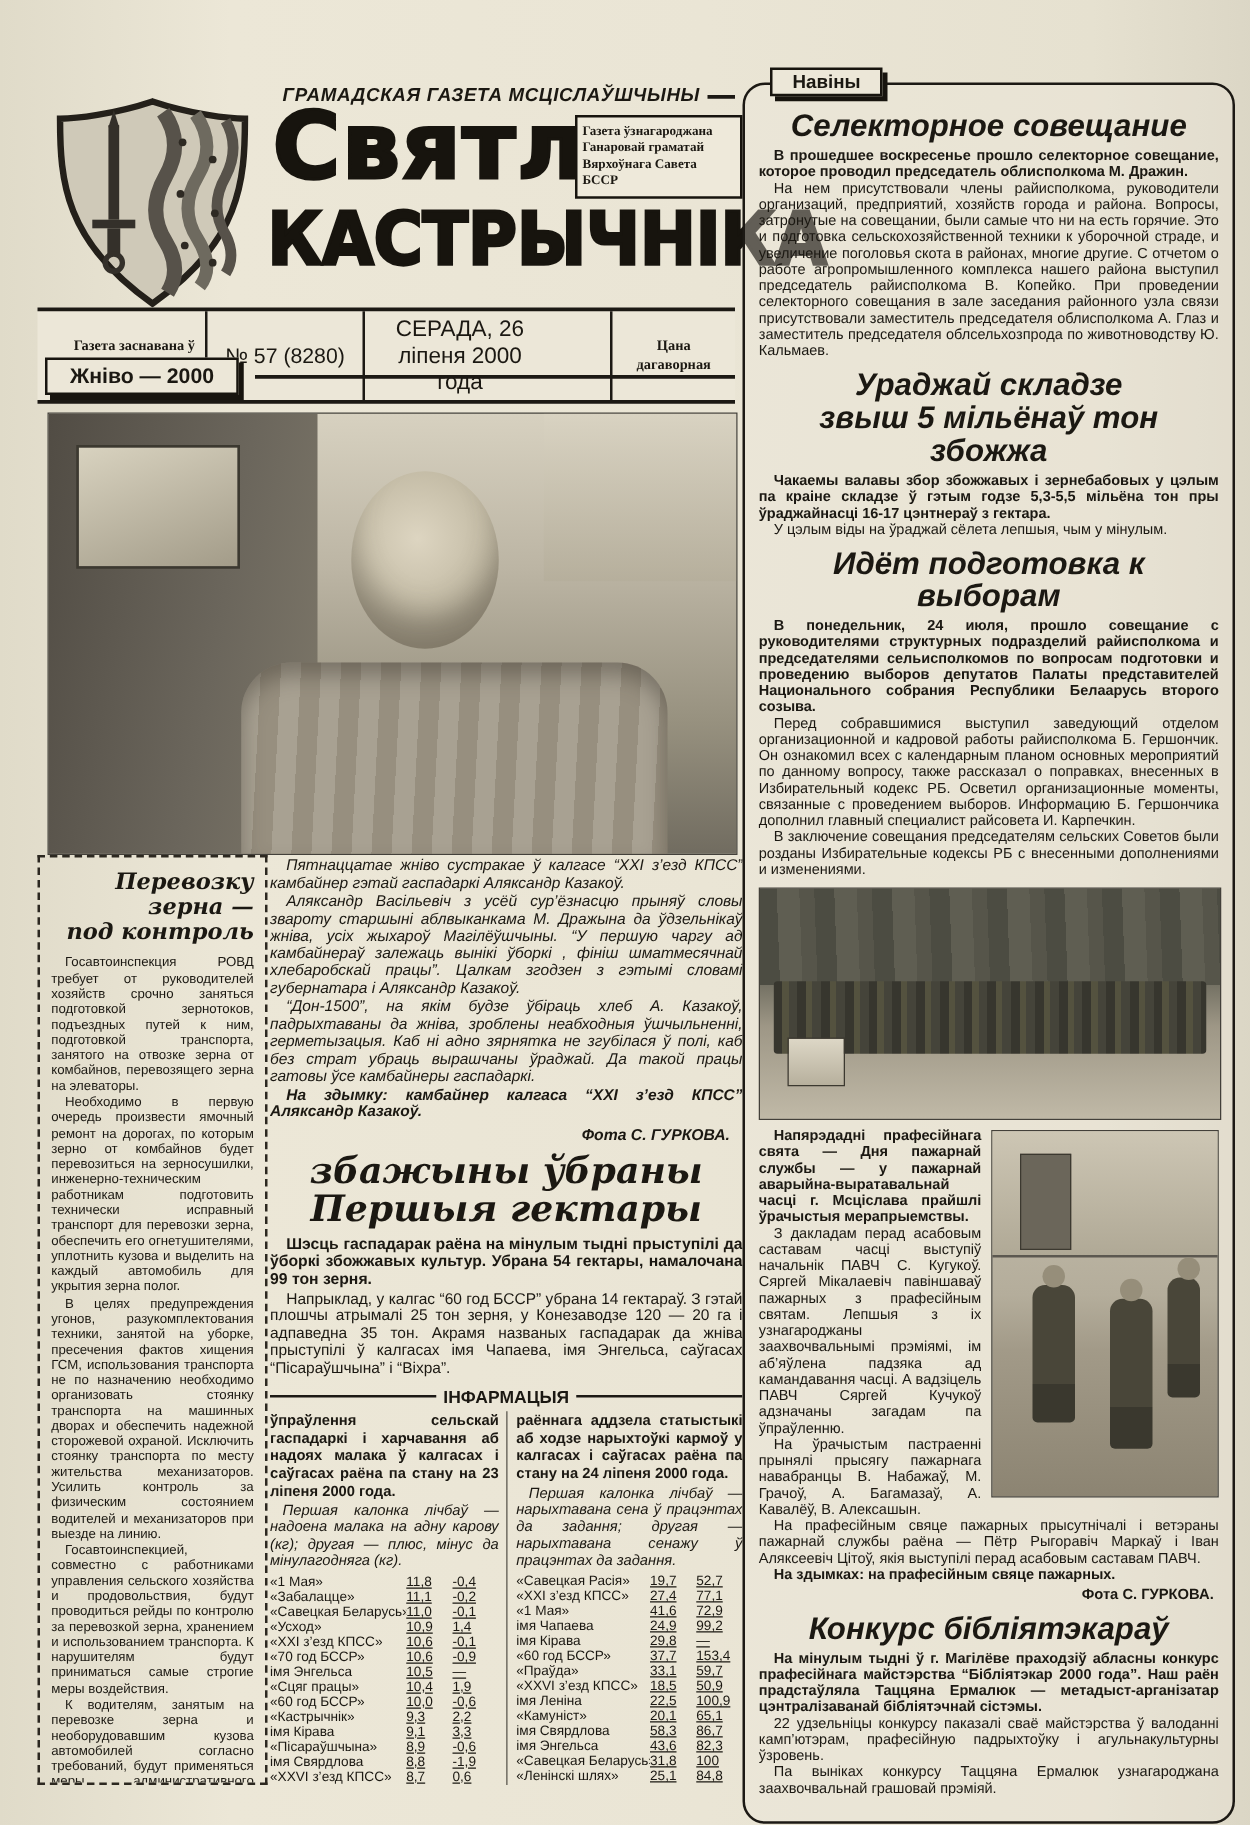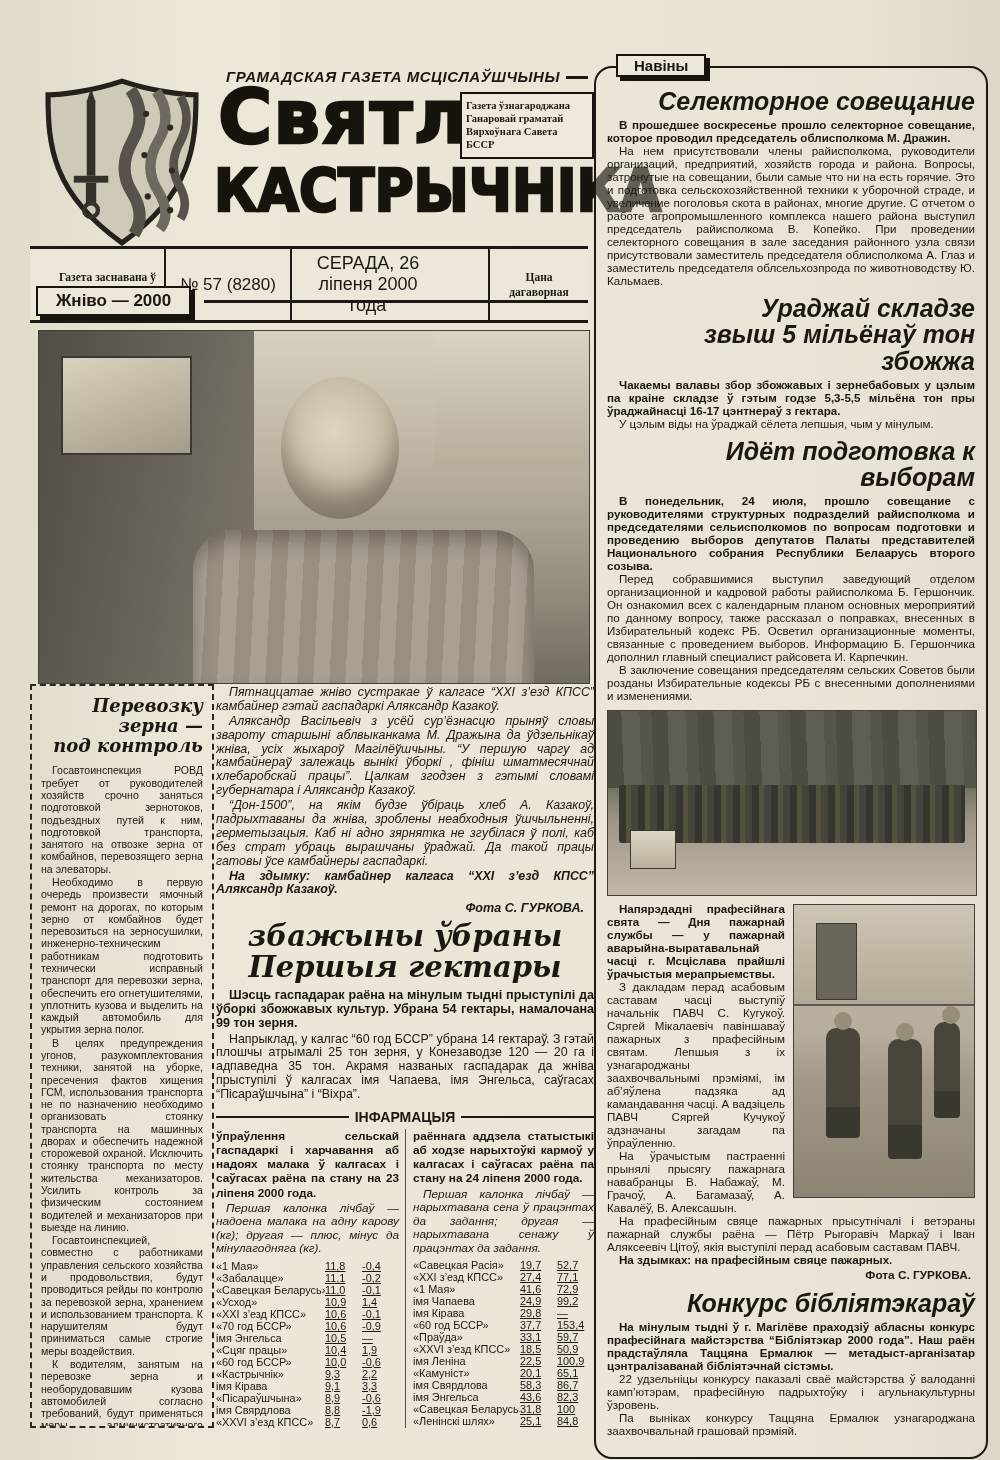--- a/index.html
+++ b/index.html
@@ -78,21 +78,21 @@
   .inf-note{font-size:11.8px;font-style:italic;line-height:1.15;margin:0 0 4px 0;text-indent:10px;text-align:justify;}
   .trow{display:flex;font-size:10.9px;line-height:1.1;}
   .trow .tn{flex:1;white-space:nowrap;overflow:hidden;}
   .trow .tv{width:37px;text-align:left;text-decoration:underline;}
   
   .news-col{position:absolute;left:594px;top:66px;width:394px;border:2px solid #1c1914;border-radius:18px;
             padding:16px 11px 12px 11px;box-sizing:border-box;background:rgba(238,233,221,.35);}
   .news-tab{position:absolute;left:20px;top:-14px;background:#ece7d8;border:2px solid #17140e;box-shadow:4px 4px 0 #17140e;
             padding:1px 16px;font-size:15px;font-weight:bold;}
   .art{margin-bottom:8px;}
-  .art-title{font-style:italic;font-weight:bold;font-size:25px;line-height:1.05;text-align:right;margin:4px 0 4px 0;}
+  .art-title{font-style:italic;font-weight:bold;font-size:25px;line-height:1.05;text-align:center;margin:4px 0 4px 0;}
   .art p{font-size:11.6px;line-height:1.12;margin:0;text-indent:12px;text-align:justify;}
   .art p.lead{font-weight:bold;}
   .art .note{font-weight:bold;text-indent:12px;}
   .art .credit{font-style:normal;font-size:11.8px;margin:2px 4px 0 0;}
 </style>
 </head>
 <body>
 
 <div class="page">
 

